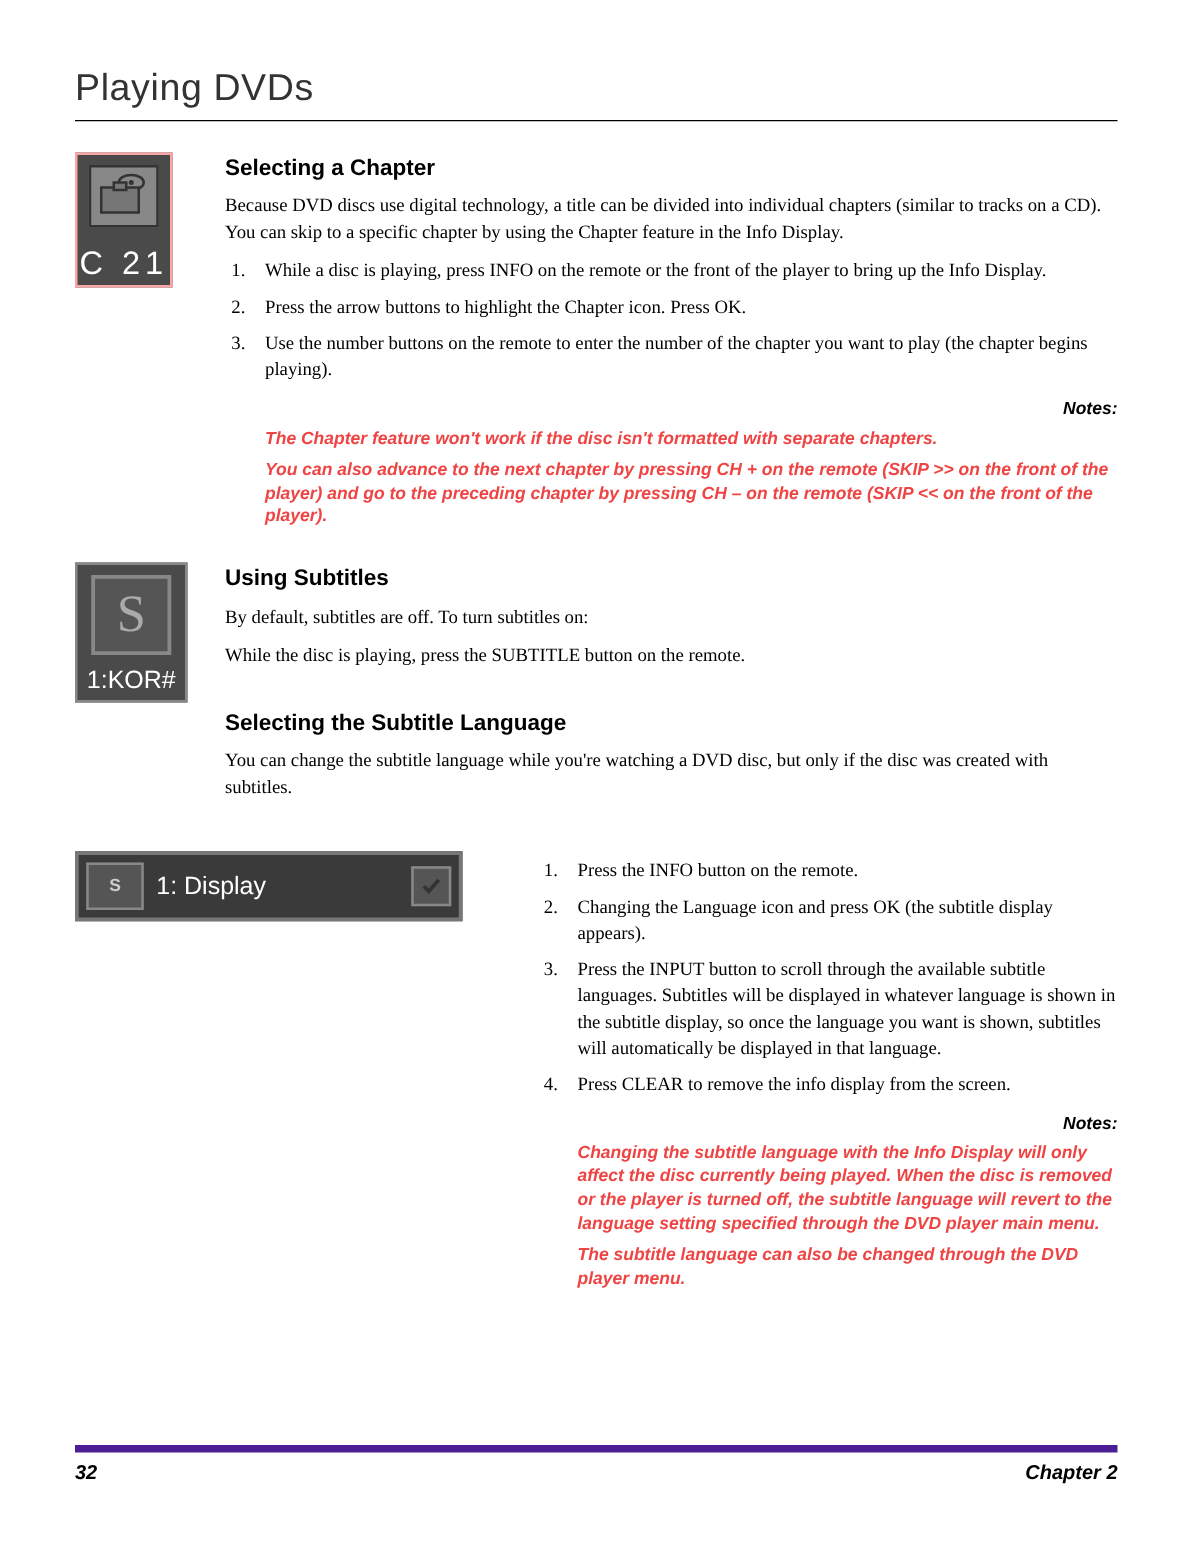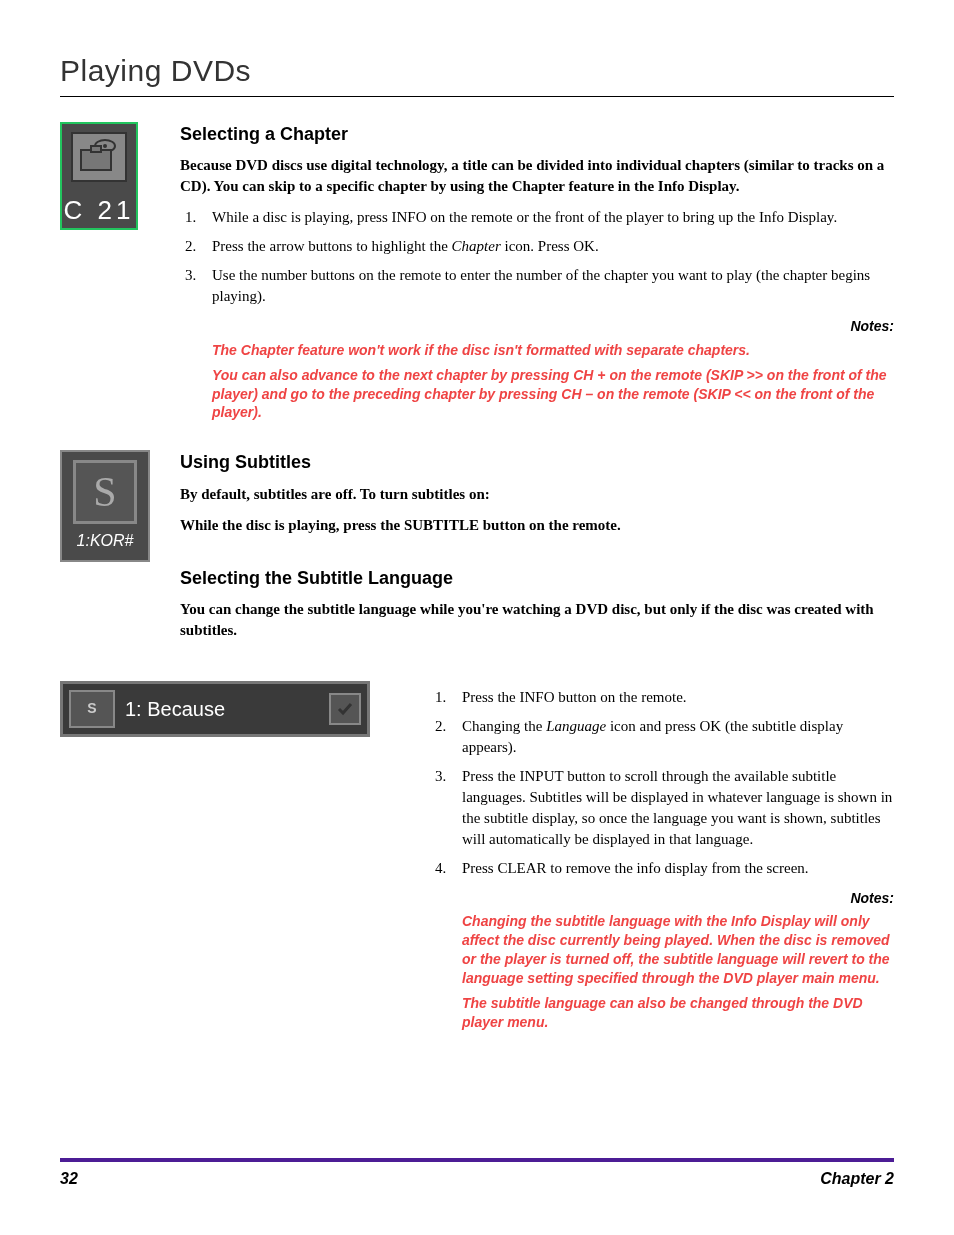--- a/index.html
+++ b/index.html
@@ -41,21 +41,20 @@
     flex: 1;
   }
   h2 {
     font-family: Arial, Helvetica, sans-serif;
     font-weight: bold;
     font-size: 18px;
     margin: 0 0 8px 0;
   }
   .body-text {
     margin: 0 0 10px 0;
-    font-weight: bold;
   }
   ol {
     margin: 6px 0 10px 0;
     padding-left: 20px;
   }
   ol li {
     padding-left: 12px;
     margin-bottom: 8px;
   }
   .notes-label {
@@ -74,21 +73,21 @@
     line-height: 1.35;
     font-weight: 600;
     color: #ef4444;
   }
 
   
   .chapter-icon {
     width: 78px;
     height: 108px;
     background: #4a4a4a;
-    border: 2px solid #22c55e;
+    border: 2px solid #fca5a5;
     box-sizing: border-box;
     display: flex;
     flex-direction: column;
     align-items: center;
     justify-content: flex-start;
     padding-top: 8px;
   }
   .chapter-icon .disc-box {
     width: 52px;
     height: 48px;
@@ -128,23 +127,22 @@
   }
   .subtitle-icon .s-box span {
     font-family: Georgia, serif;
     font-size: 42px;
     color: #aaa;
     line-height:1;
   }
   .subtitle-icon .label {
     font-family: Arial, sans-serif;
     color: #fff;
-    font-size: 16px;
+    font-size: 20px;
     margin-top: 6px;
-    font-style: italic;
   }
 
   
   .subtitle-bar {
     width: 310px;
     background: #3a3a3a;
     border: 3px solid #777;
     padding: 6px;
     box-sizing: border-box;
     display:flex;
@@ -179,32 +177,32 @@
     margin-top: 30px;
   }
   .subtitle-lang-row .left { width: 340px; flex-shrink:0; }
   .subtitle-lang-row .right { flex:1; }
 
   .footer {
     position:absolute;
     bottom: 45px;
     left: 60px;
     right: 60px;
-    border-top:4px solid #4c1d95;
+    border-top:6px solid #4c1d95;
     padding-top:6px;
     display:flex;
     justify-content:space-between;
     font-family: Arial, Helvetica, sans-serif;
     font-weight:bold;
     font-style: italic;
     font-size:16px;
   }
 
   
-  .it { font-style: italic; }
+  .it { }
 </style>
 </head>
 <body>
 
 <h1 class="page-title">Playing DVDs</h1>
 <hr class="hr">
 
 <div class="row">
   <div class="icon-col">
     <div class="chapter-icon">
@@ -254,21 +252,21 @@
 
     <h2 style="margin-top:30px">Selecting the Subtitle Language</h2>
     <p class="body-text">You can change the subtitle language while you're watching a DVD disc, but only if the disc was created with subtitles.</p>
   </div>
 </div>
 
 <div class="subtitle-lang-row">
   <div class="left">
     <div class="subtitle-bar">
       <div class="mini-icon">S</div>
-      <div class="text">1: Because</div>
+      <div class="text">1: Display</div>
       <div class="check">
         <svg width="18" height="18" viewBox="0 0 18 18">
             <path d="M3 9 L7 13 L15 4" stroke="#333" stroke-width="3" fill="none"></path>
           </svg>
       </div>
     </div>
   </div>
   <div class="right">
     <ol>
       <li>Press the INFO button on the remote.</li>

